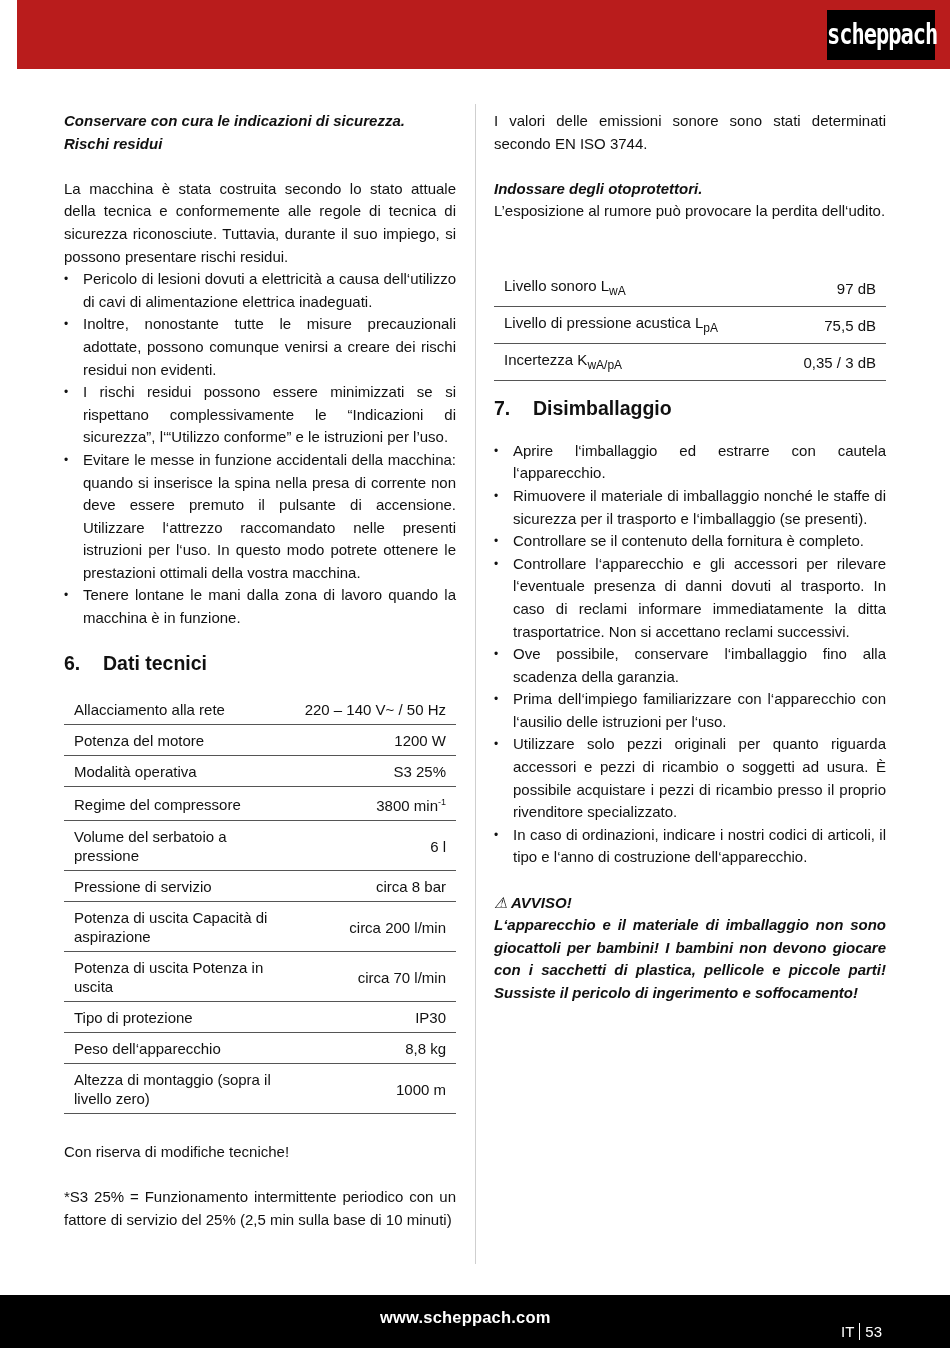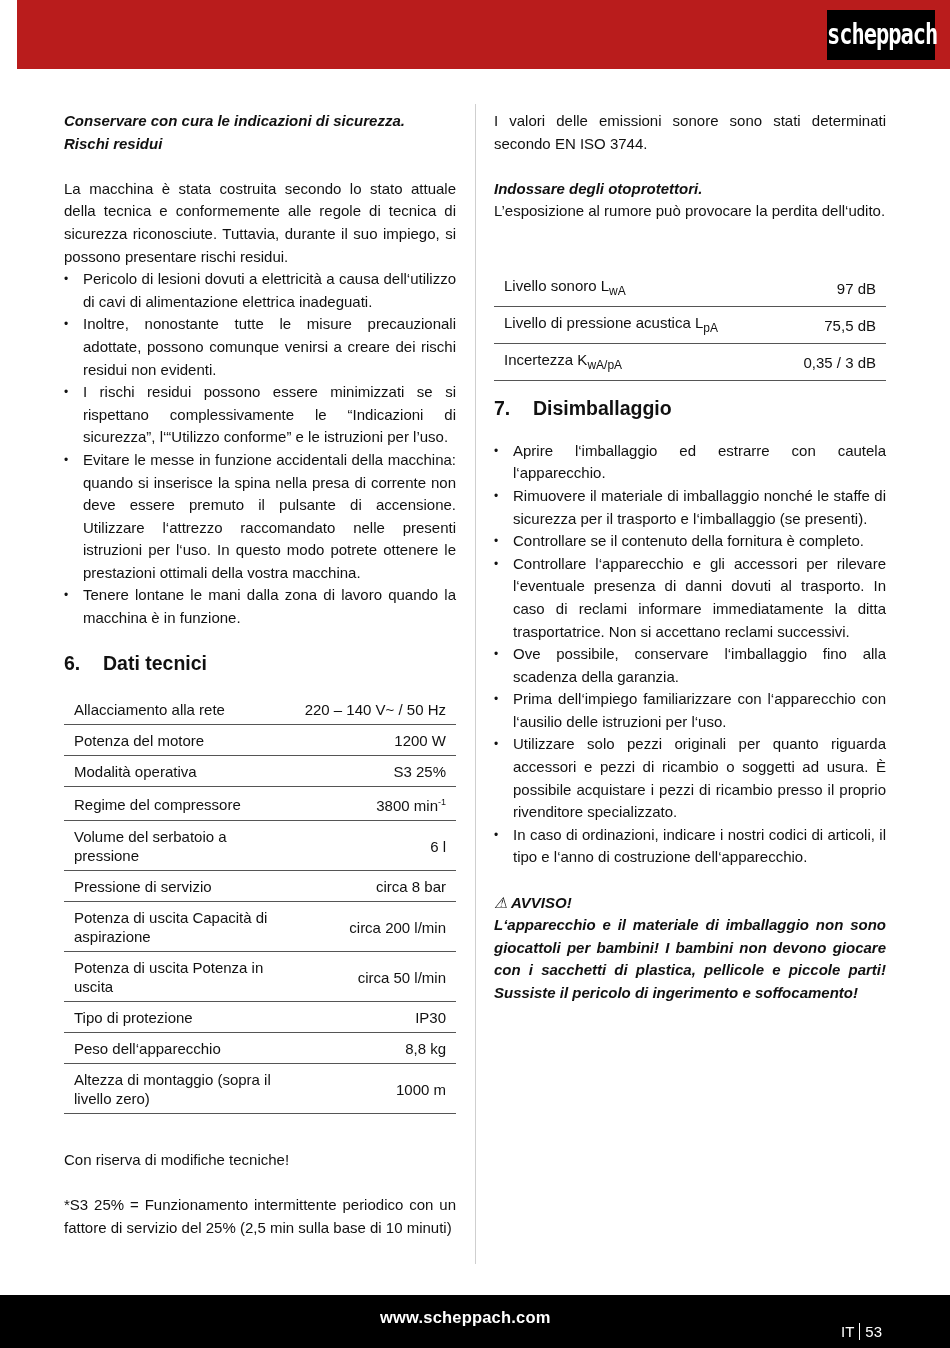--- a/index.html
+++ b/index.html
@@ -92,39 +92,39 @@
     <tr>
           <td>Pressione di servizio</td>
           <td class="val">circa 8 bar</td>
         </tr>
     <tr>
           <td style="width:220px">Potenza di uscita Capacità di aspirazione</td>
           <td class="val">circa 200 l/min</td>
         </tr>
     <tr>
           <td style="width:220px">Potenza di uscita Potenza in uscita</td>
-          <td class="val">circa 50 l/min</td>
+          <td class="val">circa 70 l/min</td>
         </tr>
     <tr>
           <td>Tipo di protezione</td>
           <td class="val">IP30</td>
         </tr>
     <tr>
           <td>Peso dell‘apparecchio</td>
           <td class="val">8,8 kg</td>
         </tr>
     <tr>
           <td style="width:220px">Altezza di montaggio (sopra il livello zero)</td>
           <td class="val">1000 m</td>
         </tr>
   </tbody>
     </table>
 
   <div class="gap"></div>
-  <p style="margin-top:12px">Con riserva di modifiche tecniche!</p>
+  <p style="margin-top:4px">Con riserva di modifiche tecniche!</p>
   <div class="gap"></div>
   <p>*S3 25% = Funzionamento intermittente periodico con un fattore di servizio del 25% (2,5 min sulla base di 10 minuti)</p>
 </div>
 
 <div class="col col-right">
   <p>I valori delle emissioni sonore sono stati determinati secondo EN ISO 3744.</p>
   <div class="gap"></div>
   <div class="bold">Indossare degli otoprotettori.</div>
   <p>L’esposizione al rumore può provocare la perdita dell‘udito.</p>
   <div class="gap"></div>

